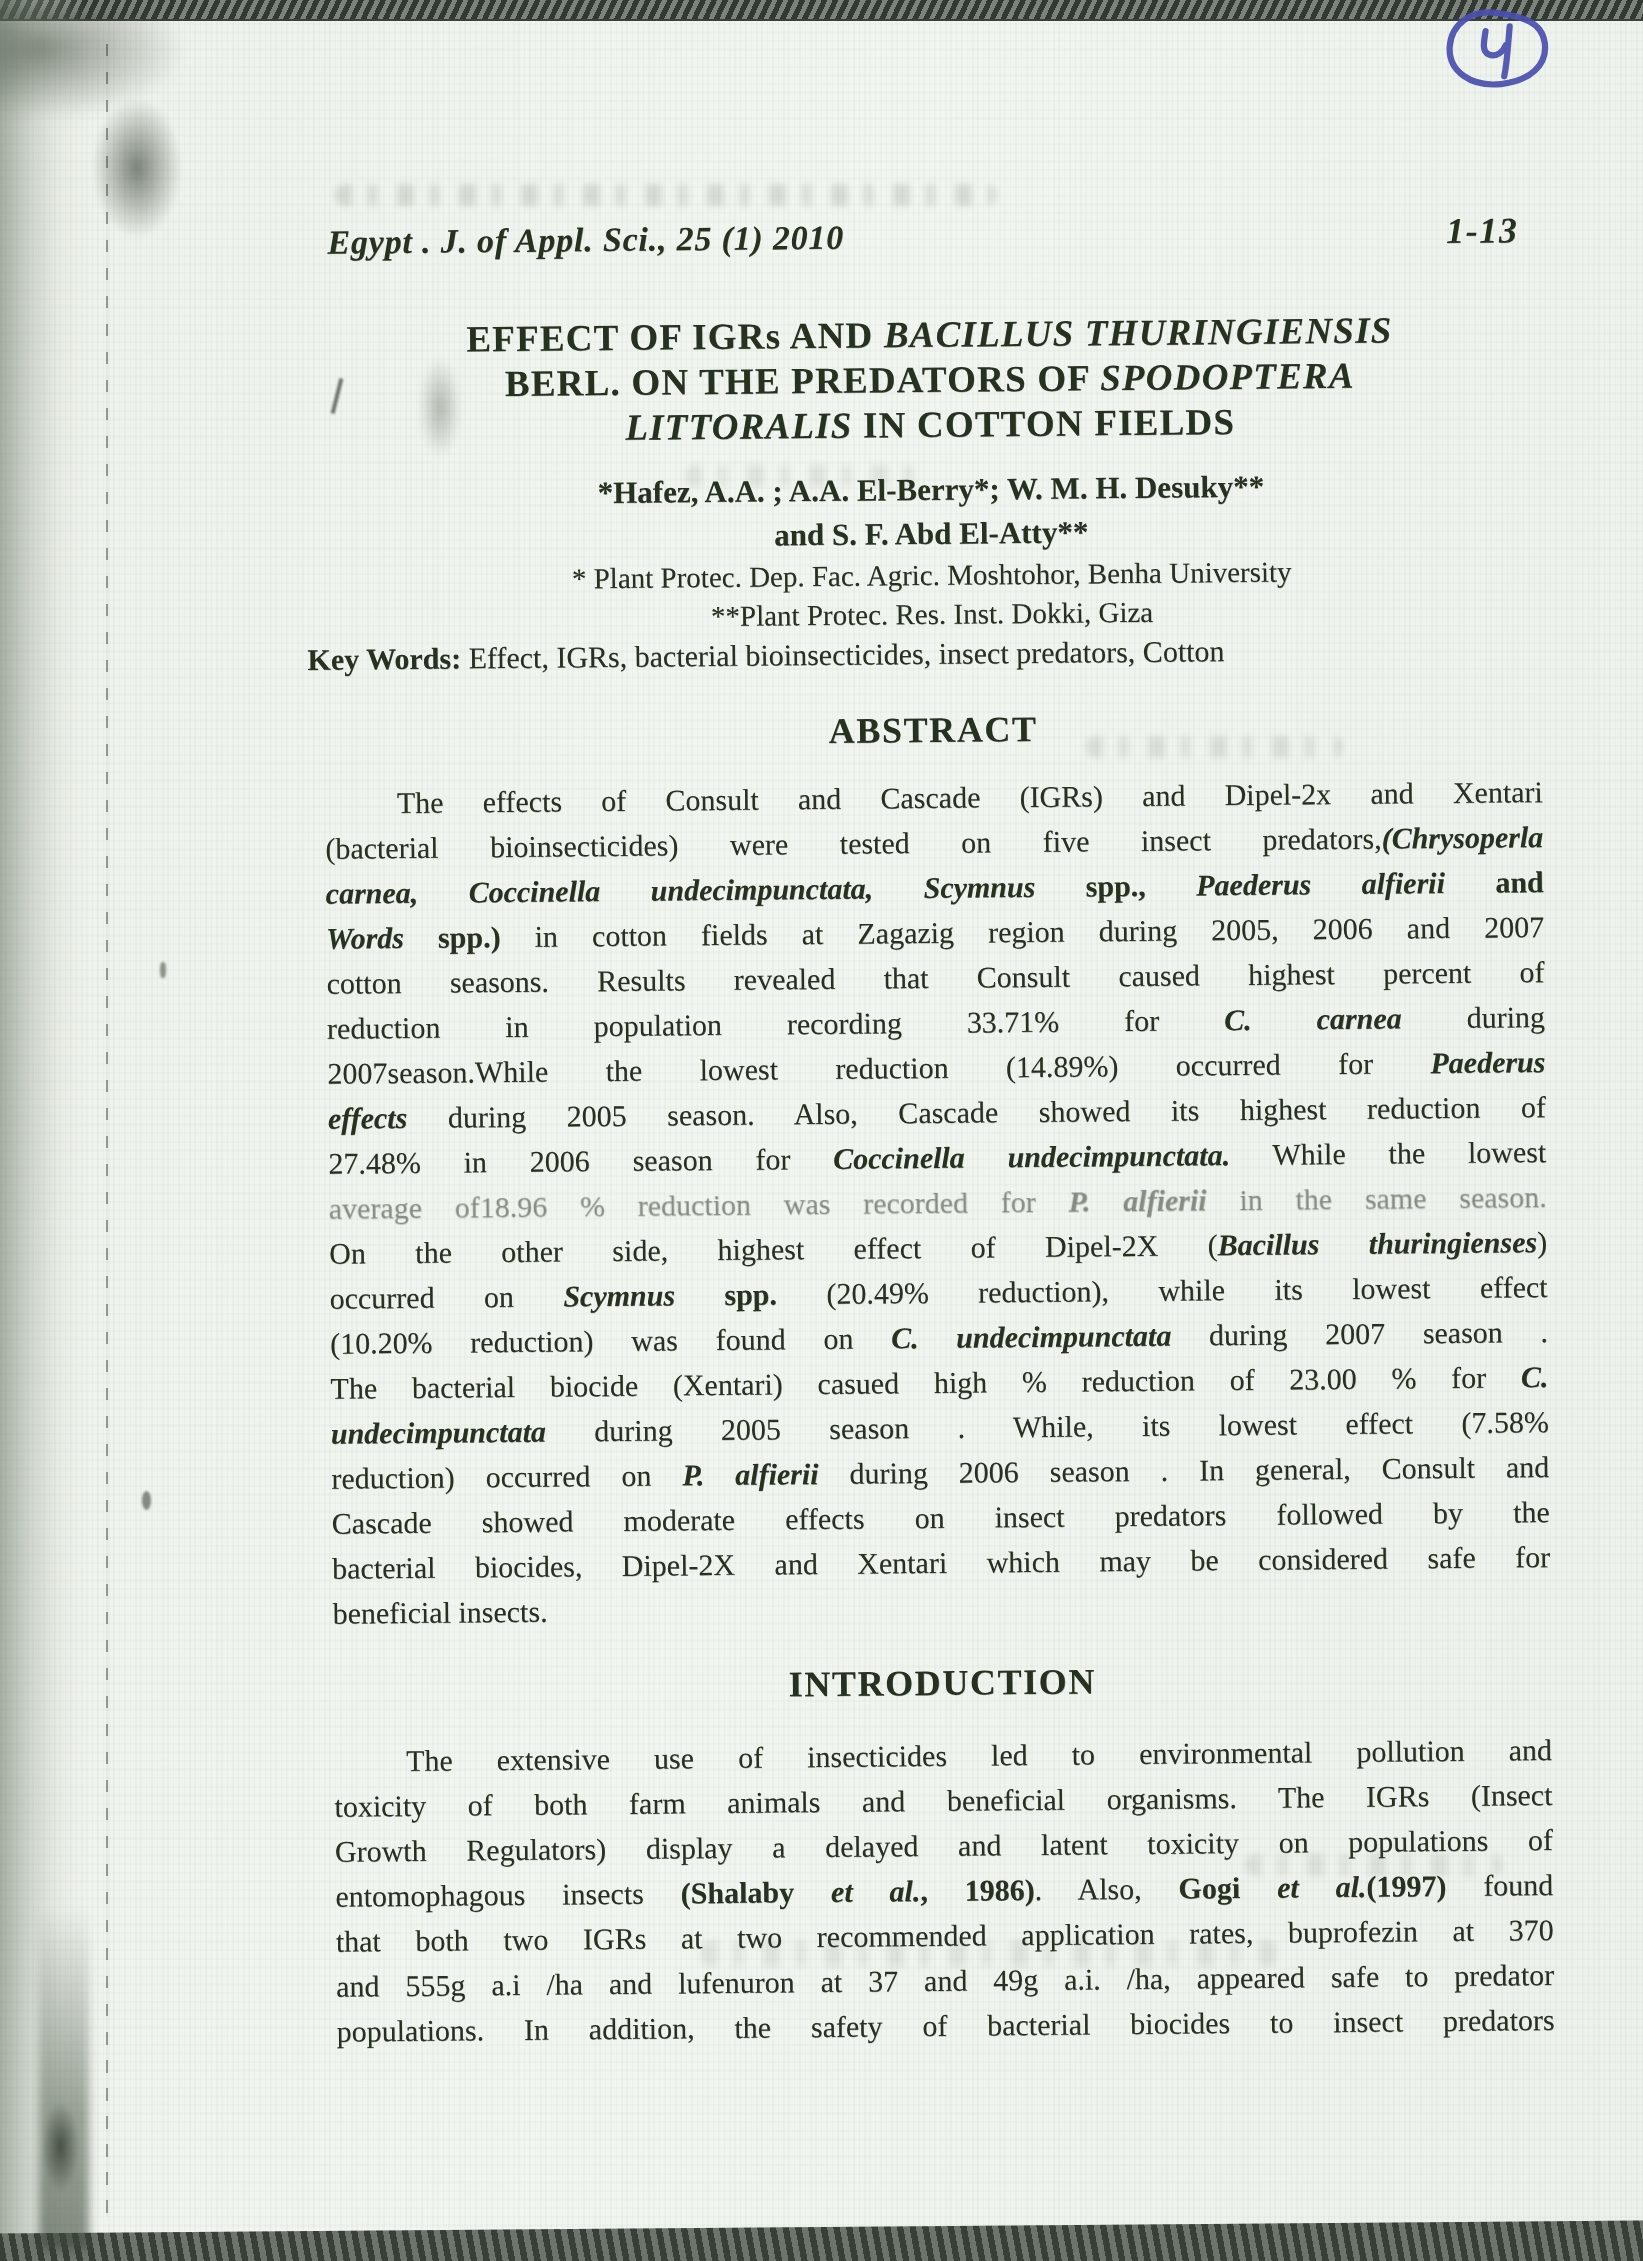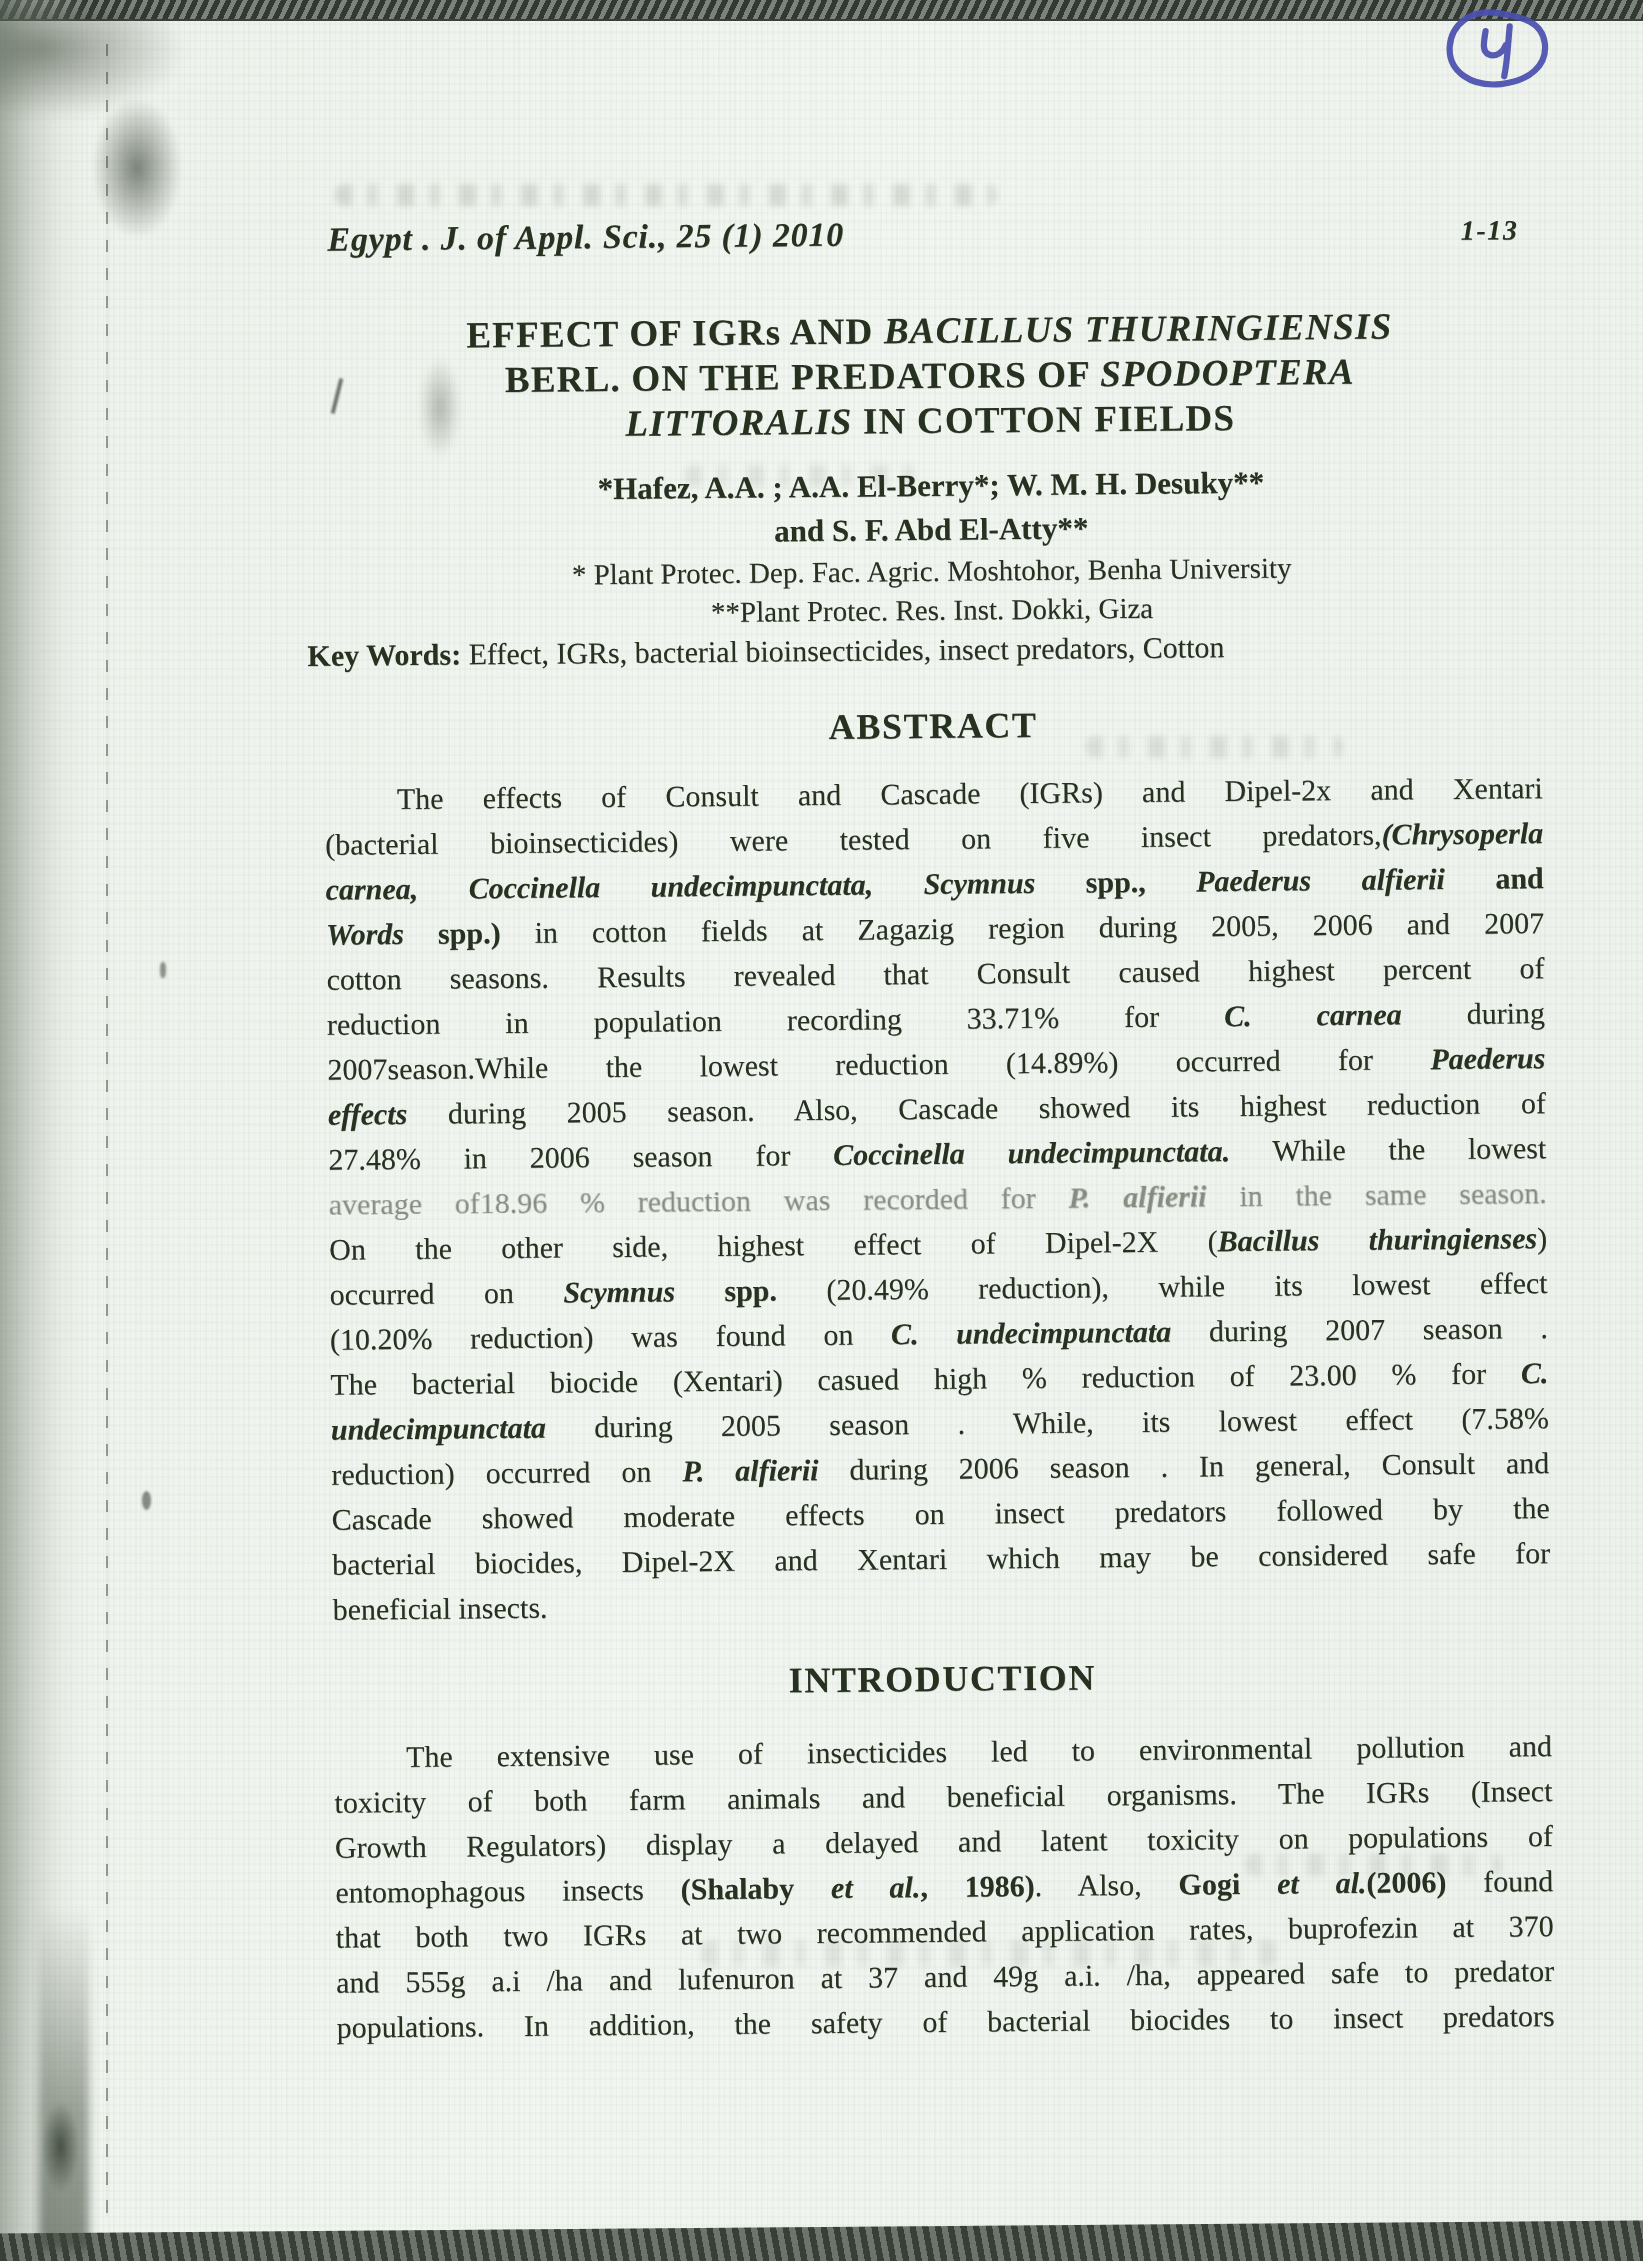--- a/index.html
+++ b/index.html
@@ -31,21 +31,21 @@
   .pen-mark svg{width:100%;height:100%;}
   
   .blot{position:absolute;pointer-events:none;}
   .ghost{position:absolute;height:22px;filter:blur(3.1px);opacity:.45;border-radius:9.3px;pointer-events:none;
     background:repeating-linear-gradient(90deg,rgba(88,104,86,.38) 0 17px,transparent 17px 32px,rgba(88,104,86,.3) 32px 43px,transparent 43px 62px);}
   
   .content{position:absolute;left:0;top:0;width:1643px;transform:rotate(-0.55deg);
     text-shadow:0.3px 0.5px 0.6px rgba(35,45,33,.38);}
   .header-row{display:flex;justify-content:space-between;align-items:baseline;margin:216px 117px 0 335px;}
   .journal{font-style:italic;font-weight:bold;font-size:34px;letter-spacing:0.8px;}
-  .pagenum{font-style:italic;font-weight:bold;font-size:28px;letter-spacing:1.6px;}
+  .pagenum{font-style:italic;font-weight:bold;font-size:36px;letter-spacing:1.6px;}
   .title{margin:53px 98px 0 327px;font-size:37px;line-height:50px;font-weight:bold;letter-spacing:1.2px;}
   .rich-center .pline{text-align:center;text-align-last:center;}
   .authors{margin:23.4px 98px 0 327px;text-align:center;font-weight:bold;font-size:31px;line-height:44px;}
   .affils{margin:0 98px 0 327px;text-align:center;font-size:29px;line-height:39px;}
   .keywords{margin:0 98px 0 311px;font-size:30px;line-height:40px;}
   .section-heading{margin:34px 98px 0 327px;text-align:center;font-size:36px;font-weight:bold;
     letter-spacing:1.6px;line-height:44px;}
   .section-heading.intro{margin-top:31px;}
   .para{margin:22.6px 98px 0 327px;font-size:30px;line-height:45px;}
   .para.intro{margin-top:28px;}
@@ -146,21 +146,21 @@
         <div class="pline"><span>Cascade showed moderate effects on insect predators followed by the</span></div>
         <div class="pline"><span>bacterial biocides, Dipel-2X and Xentari which may be considered safe for</span></div>
         <div class="pline noj"><span>beneficial insects.</span></div>
       </div>
 
     <h2 class="section-heading intro">INTRODUCTION</h2>
     <div class="para intro">
         <div class="pline ind"><span>The extensive use of insecticides led to environmental pollution and</span></div>
         <div class="pline"><span>toxicity of both farm animals and beneficial organisms. The IGRs (Insect</span></div>
         <div class="pline"><span>Growth Regulators) display a delayed and latent toxicity on populations of</span></div>
-        <div class="pline"><span>entomophagous insects </span><span class="b">(Shalaby </span><span class="bi">et al.</span><span class="b">, 1986)</span><span>. Also, </span><span class="b">Gogi </span><span class="bi">et al.</span><span class="b">(2006)</span><span> found</span></div>
+        <div class="pline"><span>entomophagous insects </span><span class="b">(Shalaby </span><span class="bi">et al.</span><span class="b">, 1986)</span><span>. Also, </span><span class="b">Gogi </span><span class="bi">et al.</span><span class="b">(1997)</span><span> found</span></div>
         <div class="pline"><span>that both two IGRs at two recommended application rates, buprofezin at 370</span></div>
         <div class="pline"><span>and 555g a.i /ha and lufenuron at 37 and 49g a.i. /ha, appeared safe to predator</span></div>
         <div class="pline"><span>populations. In addition, the safety of bacterial biocides to insect predators</span></div>
       </div>
 
   </div>
 </div>
 
 
 </body></html>

